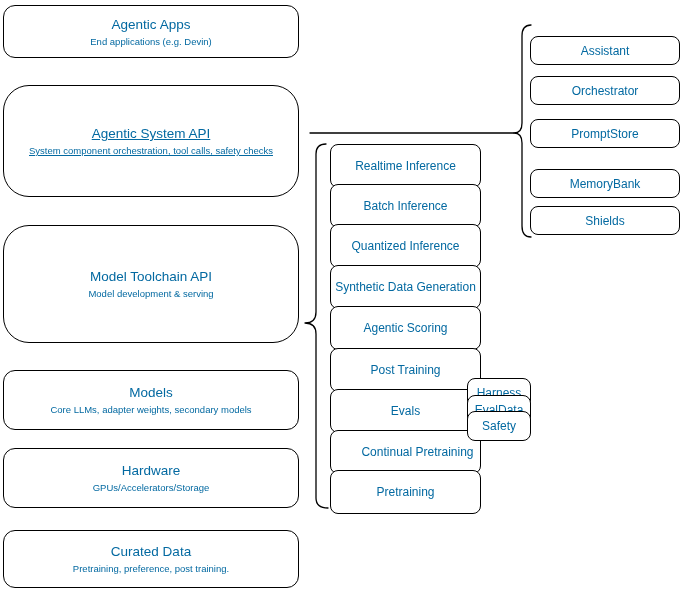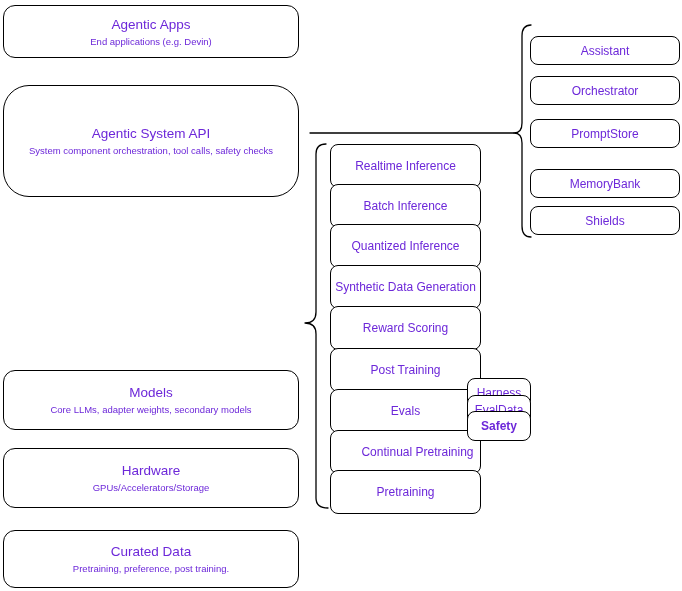--- a/index.html
+++ b/index.html
@@ -6,21 +6,21 @@
     margin: 0;
     padding: 0;
     background: #ffffff;
   }
   .canvas {
     position: relative;
     width: 682px;
     height: 591px;
     background: #ffffff;
     font-family: "Liberation Sans", sans-serif;
-    color: #6d28d9;
+    color: #0369a1;
     overflow: hidden;
   }
   .connectors {
     position: absolute;
     left: 0;
     top: 0;
     pointer-events: none;
   }
   .connectors path {
     fill: none;
@@ -97,54 +97,58 @@
     <path d="M310 133 L514 133"></path>
     <path d="M531 25 Q522 25 522 36 L522 123 Q522 133 514 133 Q522 133 522 143 L522 226 Q522 237 531 237"></path>
     <path d="M326 144 Q316 144 316 154 L316 312 Q316 323 305 323 Q316 323 316 334 L316 498 Q316 508 328 508"></path>
   </svg>
 
   <div class="node lbox" style="top:5px;height:53px;">
     <div class="title">Agentic Apps</div>
     <div class="subtitle">End applications (e.g. Devin)</div>
   </div>
 
-  <div class="node lbox big" style="top:85px;height:112px;">
+  <div class="node lbox big" style="top:85px;height:112px;text-decoration:underline;">
     <div class="title">Agentic System API</div>
     <div class="subtitle">System component orchestration, tool calls, safety checks</div>
   </div>
 
+  <div class="node lbox big" style="top:225px;height:118px;">
+    <div class="title">Model Toolchain API</div>
+    <div class="subtitle">Model development &amp; serving</div>
+  </div>
 
   <div class="node lbox" style="top:370px;height:60px;">
     <div class="title">Models</div>
     <div class="subtitle">Core LLMs, adapter weights, secondary models</div>
   </div>
 
   <div class="node lbox" style="top:448px;height:60px;">
     <div class="title">Hardware</div>
     <div class="subtitle">GPUs/Accelerators/Storage</div>
   </div>
 
   <div class="node lbox" style="top:530px;height:58px;">
     <div class="title">Curated Data</div>
     <div class="subtitle">Pretraining, preference, post training.</div>
   </div>
 
   <div class="node mbox" style="top:144px;">Realtime Inference</div>
   <div class="node mbox" style="top:184px;">Batch Inference</div>
   <div class="node mbox" style="top:224px;">Quantized Inference</div>
   <div class="node mbox" style="top:265px;">Synthetic Data Generation</div>
-  <div class="node mbox" style="top:306px;">Reward Scoring</div>
+  <div class="node mbox" style="top:306px;">Agentic Scoring</div>
   <div class="node mbox" style="top:348px;">Post Training</div>
   <div class="node mbox" style="top:389px;">Evals</div>
   <div class="node mbox" style="top:430px;padding-left:24px;">Continual Pretraining</div>
   <div class="node mbox" style="top:470px;">Pretraining</div>
 
   <div class="node pill" style="top:378px;">Harness</div>
   <div class="node pill" style="top:395px;">EvalData</div>
-  <div class="node pill" style="top:411px;font-weight:bold;">Safety</div>
+  <div class="node pill" style="top:411px;">Safety</div>
 
   <div class="node rbox" style="top:76px;">Orchestrator</div>
   <div class="node rbox" style="top:36px;">Assistant</div>
   <div class="node rbox" style="top:119px;">PromptStore</div>
   <div class="node rbox" style="top:162px;margin-top:7px;">MemoryBank</div>
   <div class="node rbox" style="top:206px;">Shields</div>
 
 </div>
 
 </body></html>

